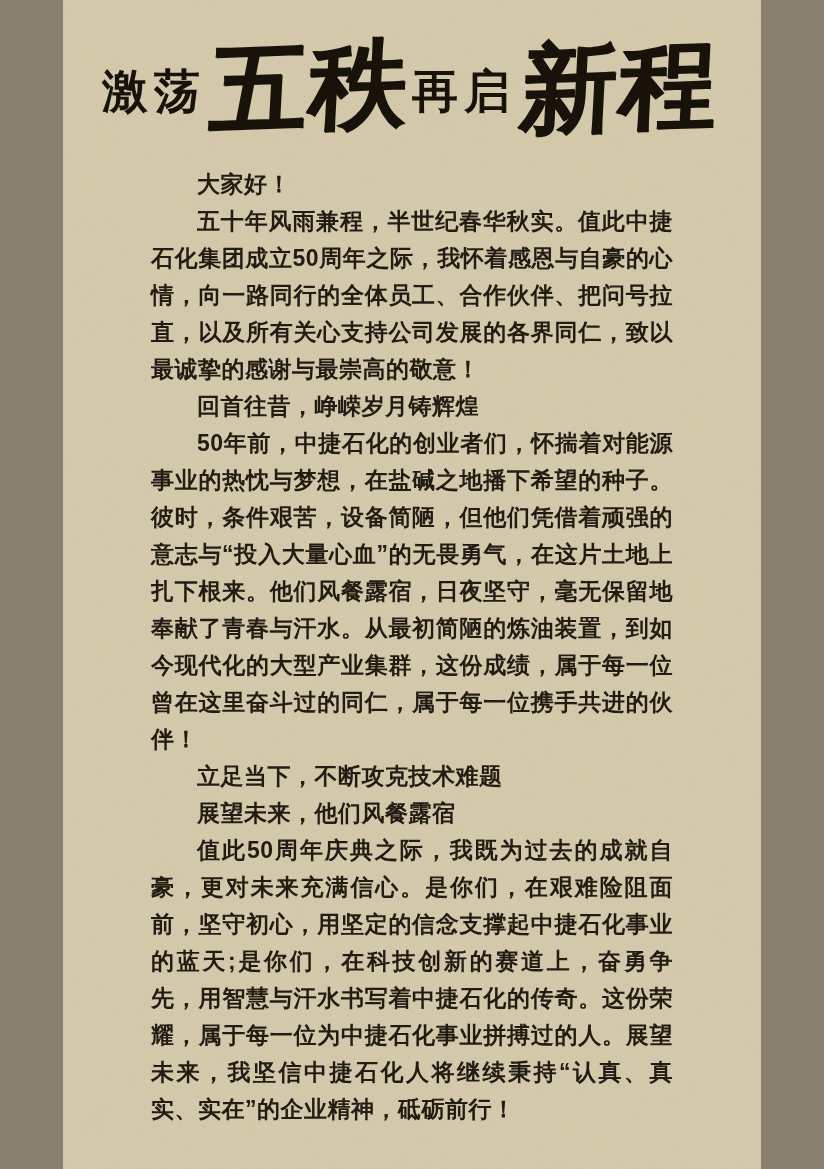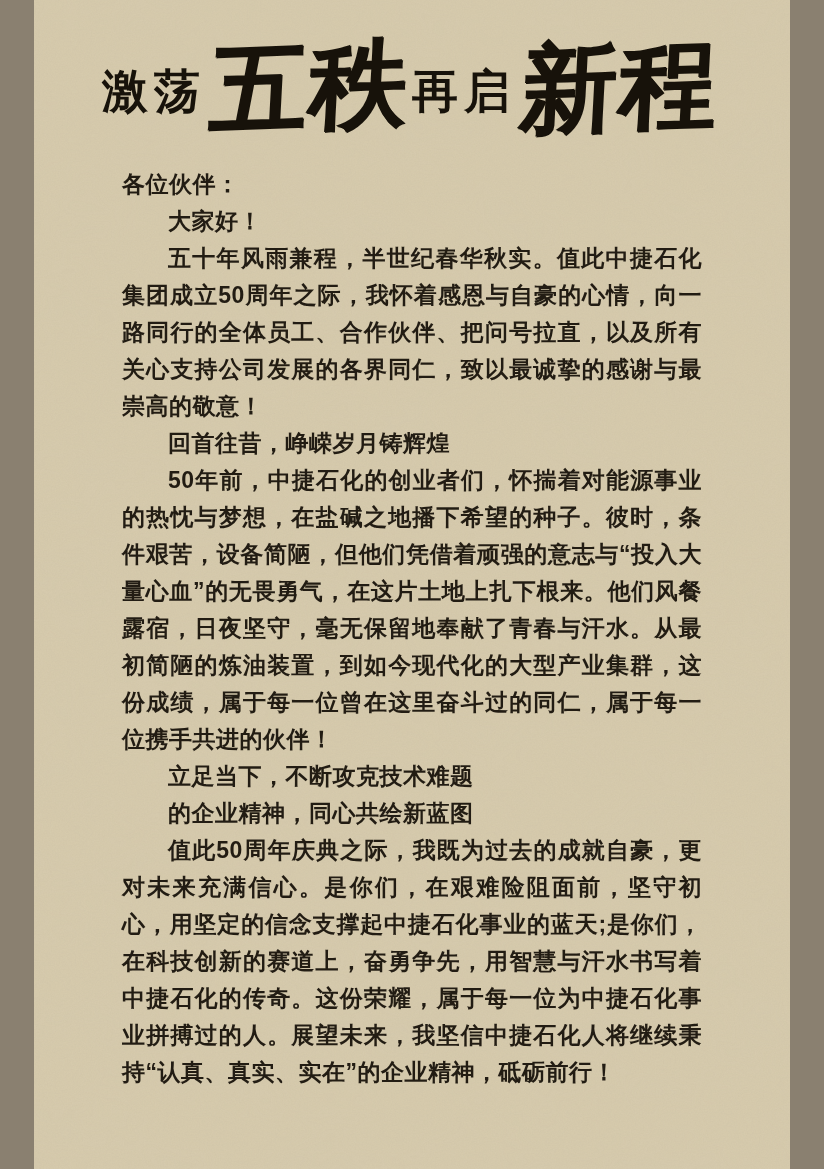--- a/index.html
+++ b/index.html
@@ -1,18 +1,18 @@
 <!DOCTYPE html>
 <html lang="zh"><head>
 <meta charset="utf-8">
 <style>
   html, body { margin: 0; padding: 0; background: #8a8070; }
   .page {
     position: relative;
-    width: 756px;
+    width: 698px;
     height: 1169px;
     margin: 0 auto;
     overflow: hidden;
     background: #d7cbad;
     font-family: "Liberation Sans", sans-serif;
   }
   .texture {
     position: absolute;
     inset: 0;
     display: block;
@@ -85,25 +85,24 @@
   <div class="content">
 
     <div class="title">
       <span class="t-small">激荡</span>
       <span class="t-big">五秩</span>
       <span class="t-small t-gap">再启</span>
       <span class="t-big">新程</span>
     </div>
 
     <div class="letter">
-      <p>各位伙伴：</p>
       <p class="indent">大家好！</p>
       <p class="indent">五十年风雨兼程，半世纪春华秋实。值此中捷石化集团成立50周年之际，我怀着感恩与自豪的心情，向一路同行的全体员工、合作伙伴、把问号拉直，以及所有关心支持公司发展的各界同仁，致以最诚挚的感谢与最崇高的敬意！</p>
       <p class="indent">回首往昔，峥嵘岁月铸辉煌</p>
       <p class="indent">50年前，中捷石化的创业者们，怀揣着对能源事业的热忱与梦想，在盐碱之地播下希望的种子。彼时，条件艰苦，设备简陋，但他们凭借着顽强的意志与“投入大量心血”的无畏勇气，在这片土地上扎下根来。他们风餐露宿，日夜坚守，毫无保留地奉献了青春与汗水。从最初简陋的炼油装置，到如今现代化的大型产业集群，这份成绩，属于每一位曾在这里奋斗过的同仁，属于每一位携手共进的伙伴！</p>
       <p class="indent">立足当下，不断攻克技术难题</p>
-      <p class="indent">的企业精神，同心共绘新蓝图</p>
+      <p class="indent">展望未来，他们风餐露宿</p>
       <p class="indent">值此50周年庆典之际，我既为过去的成就自豪，更对未来充满信心。是你们，在艰难险阻面前，坚守初心，用坚定的信念支撑起中捷石化事业的蓝天;是你们，在科技创新的赛道上，奋勇争先，用智慧与汗水书写着中捷石化的传奇。这份荣耀，属于每一位为中捷石化事业拼搏过的人。展望未来，我坚信中捷石化人将继续秉持“认真、真实、实在”的企业精神，砥砺前行！</p>
 
     </div>
 
   </div>
 </div>
 
 </body></html>

